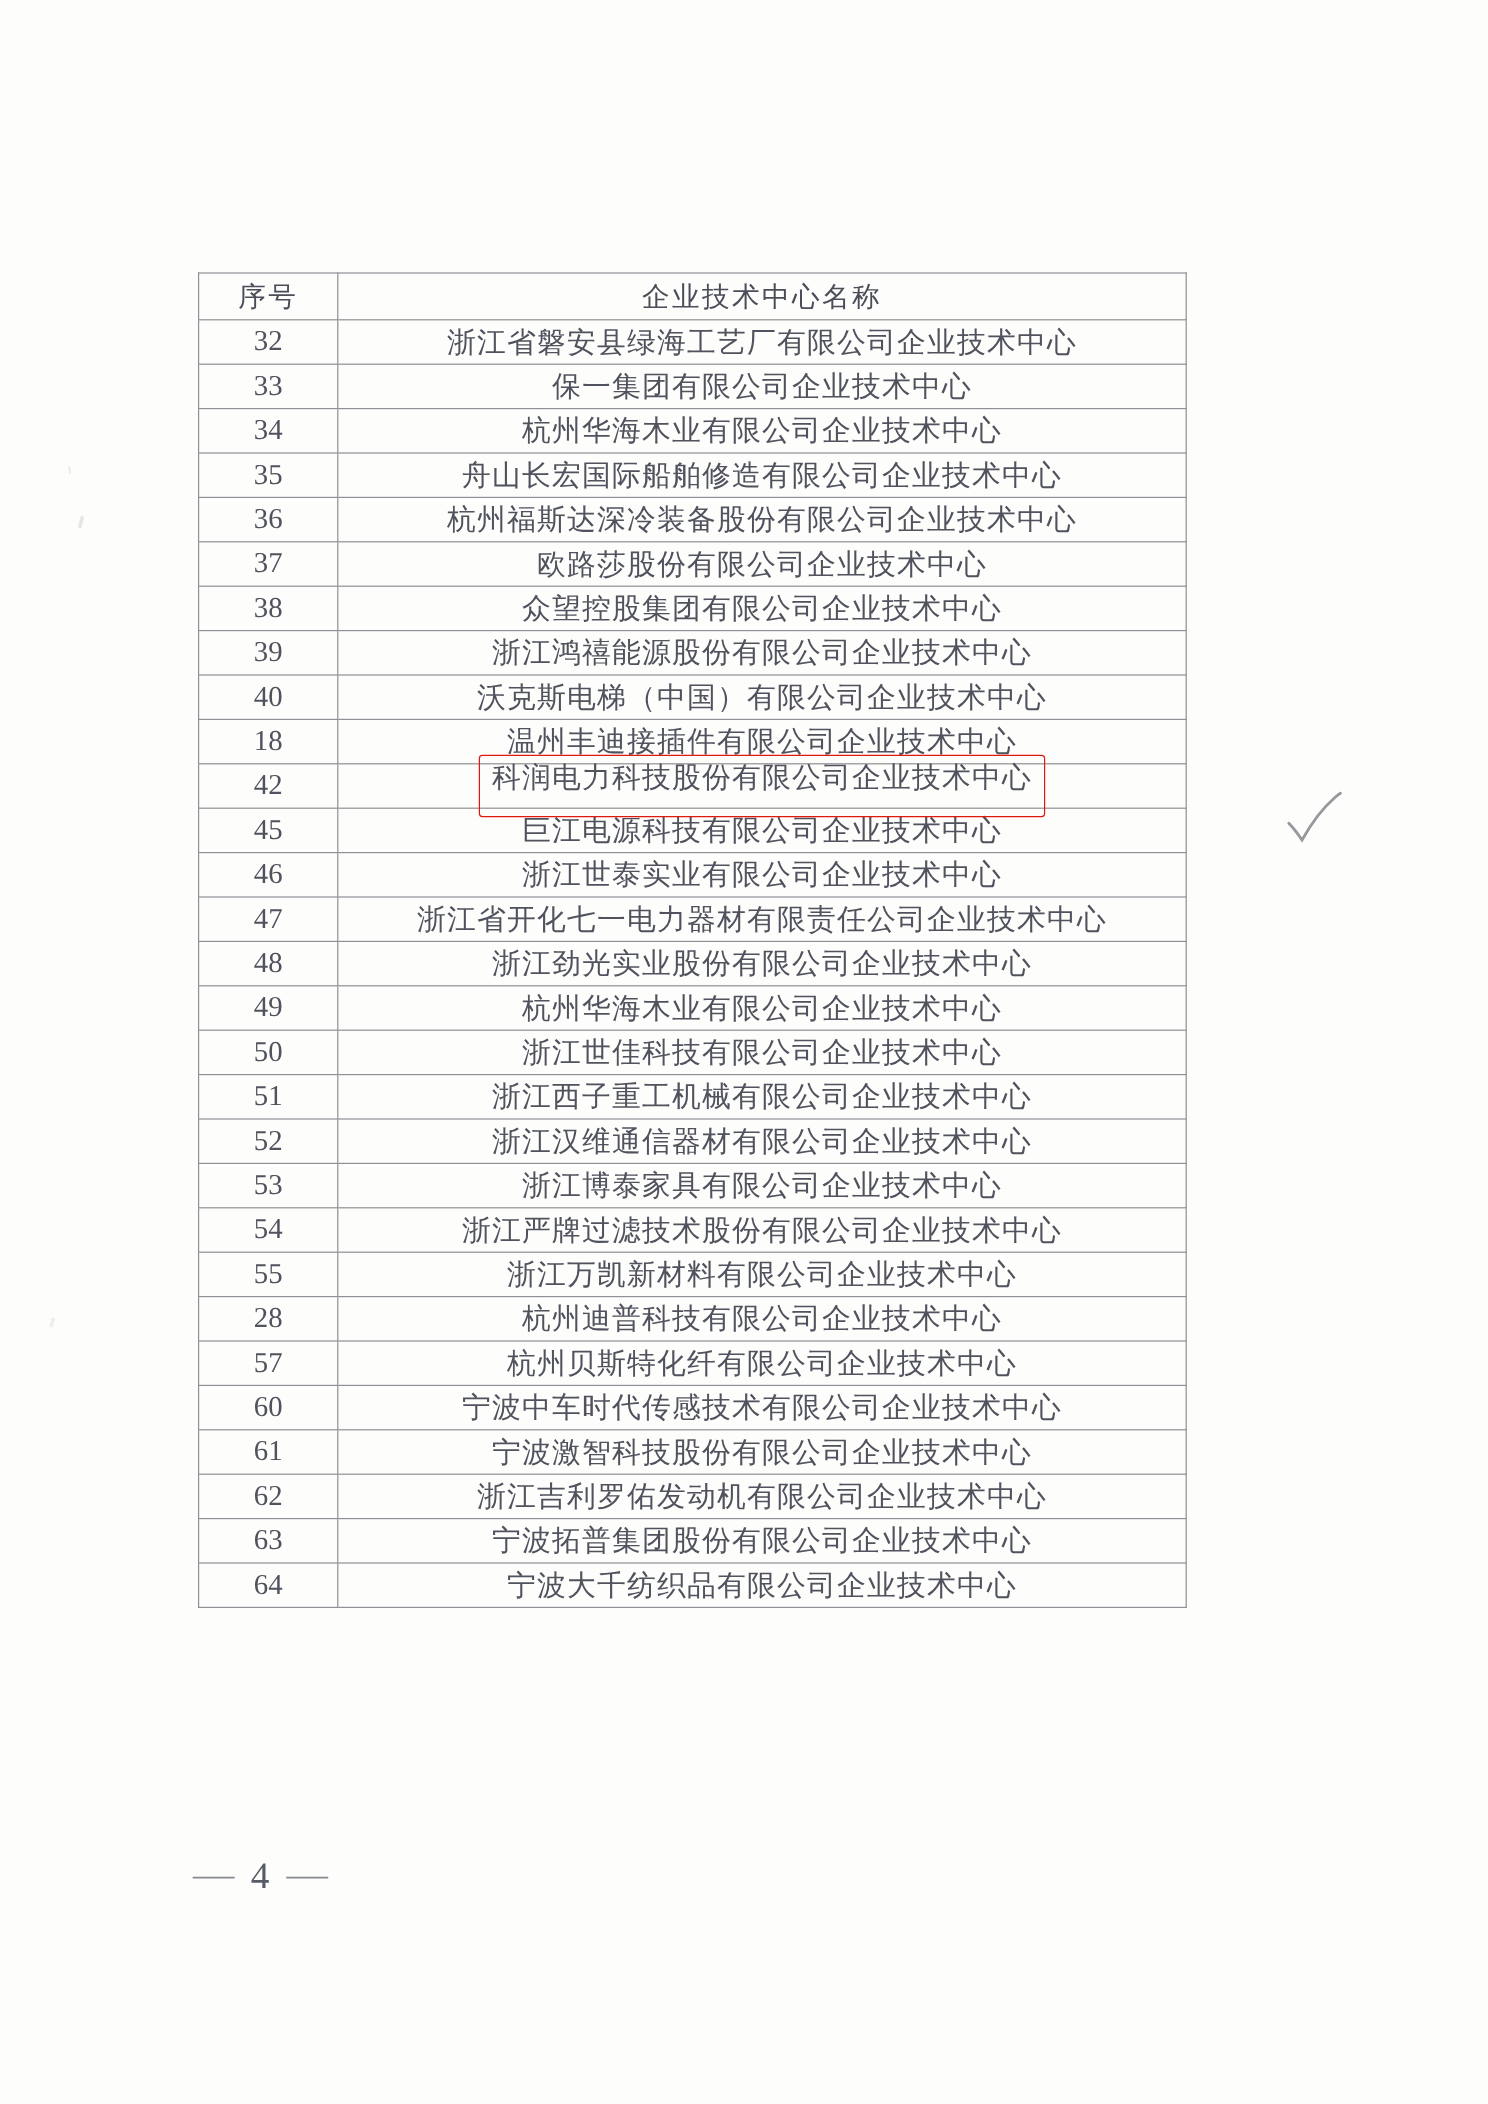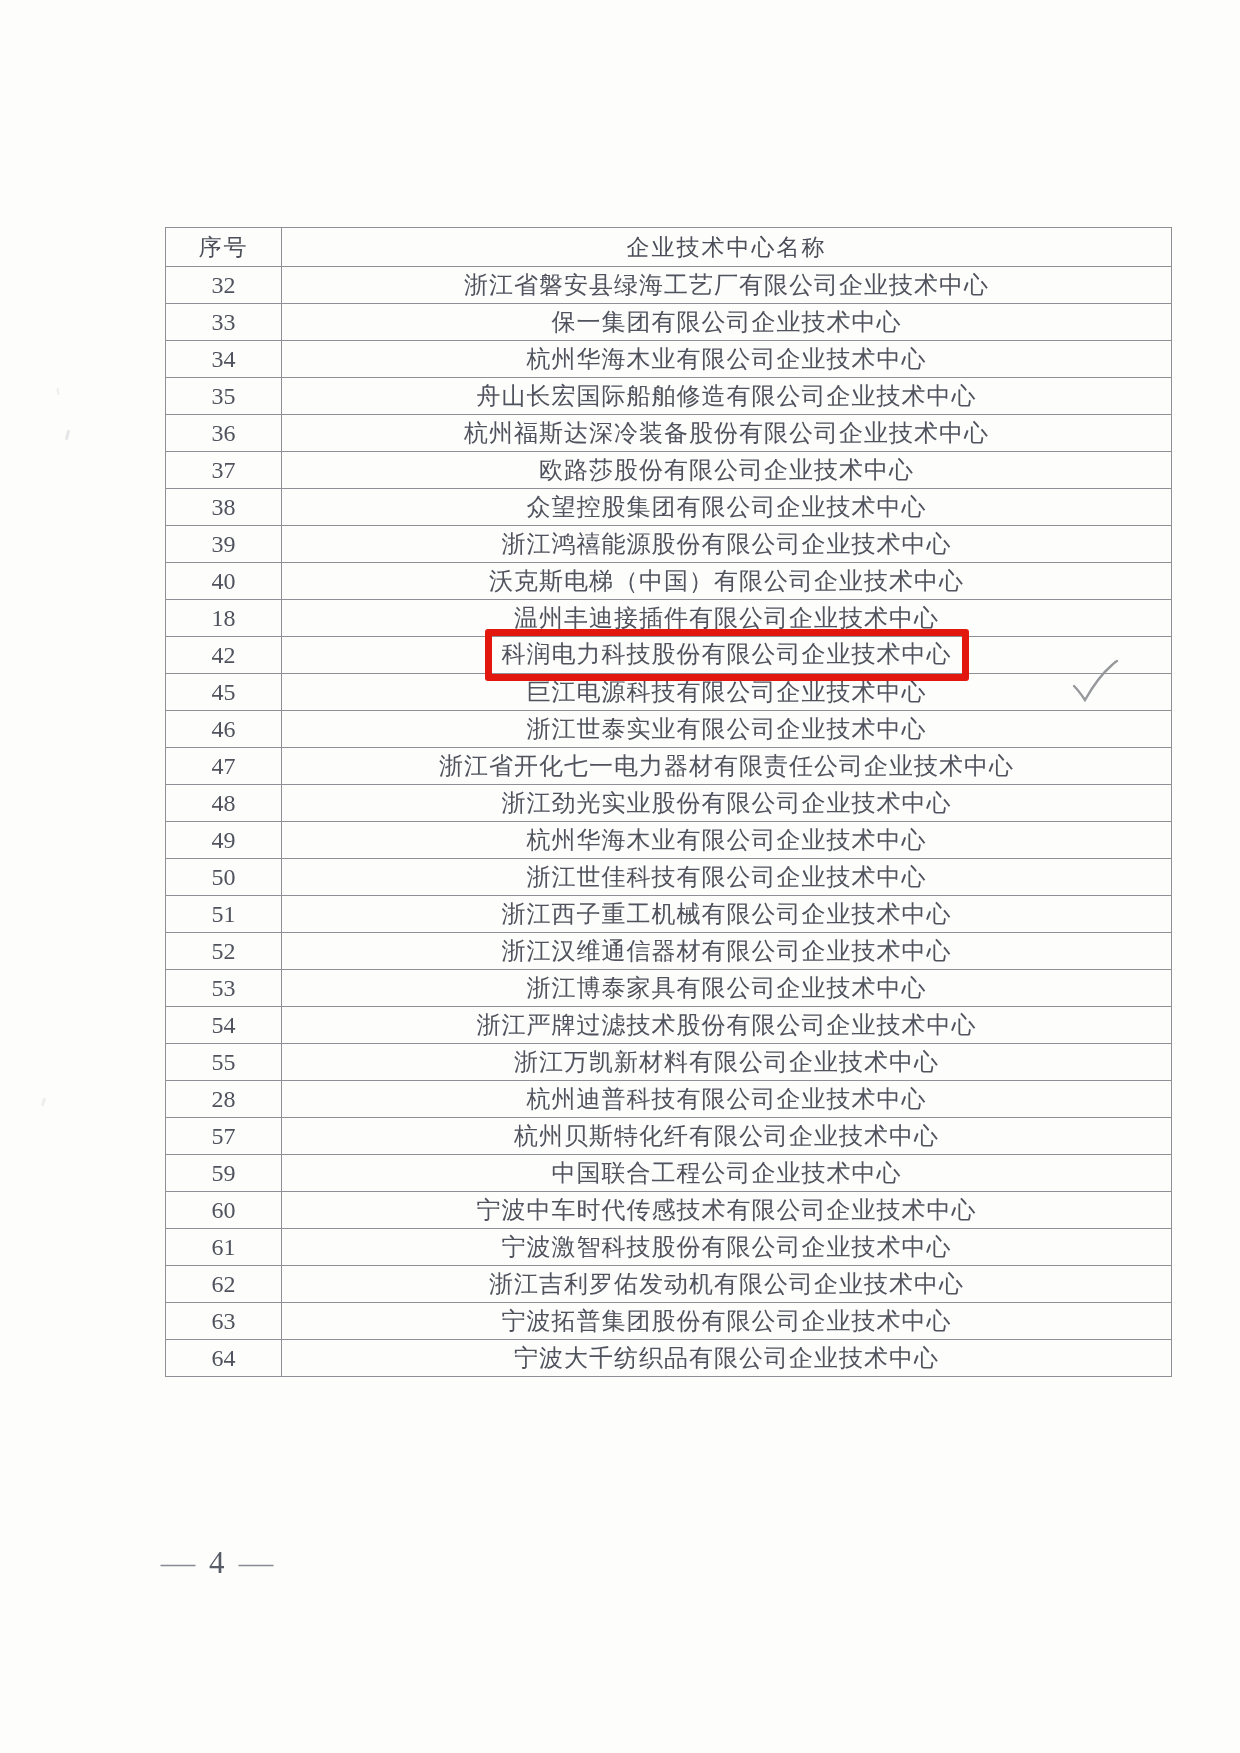--- a/index.html
+++ b/index.html
@@ -17,21 +17,21 @@
   .page {
     position: absolute;
     inset: 0;
     background: #fdfdfc;
   }
   
   table.centers {
     position: absolute;
     left: 165px;
     top: 227px;
-    width: 1007px;
+    width: 824px;
     border-collapse: collapse;
     table-layout: fixed;
     background: transparent;
   }
   table.centers col.idx { width: 116px; }
   table.centers th,
   table.centers td {
     border: 1px solid #8f9095;
     padding: 0;
     text-align: center;
@@ -61,23 +61,23 @@
   .name-text {
     display: inline;
     white-space: nowrap;
   }
   
   td.highlighted .name-text {
     position: absolute;
     left: 50%;
     top: 50%;
     transform: translate(-50%, -50%);
-    border: 7px solid #a3a3a3;
+    border: 1px solid #a3a3a3;
     border-radius: 3px;
-    padding: 2px 10px 4px 10px;
+    padding: 2px 10px 16px 10px;
     z-index: 2;
     background: transparent;
   }
   
   .checkmark {
     position: absolute;
     left: 1062px;
     top: 653px;
     width: 62px;
     height: 56px;
@@ -271,26 +271,20 @@
       <span class="name-text">杭州迪普科技有限公司企业技术中心</span>
     </td>
   </tr>
         <tr>
     <td class="idx-cell">57</td>
     <td class="name-cell">
       <span class="name-text">杭州贝斯特化纤有限公司企业技术中心</span>
     </td>
   </tr>
         <tr>
-    <td class="idx-cell">59</td>
-    <td class="name-cell">
-      <span class="name-text">中国联合工程公司企业技术中心</span>
-    </td>
-  </tr>
-        <tr>
     <td class="idx-cell">60</td>
     <td class="name-cell">
       <span class="name-text">宁波中车时代传感技术有限公司企业技术中心</span>
     </td>
   </tr>
         <tr>
     <td class="idx-cell">61</td>
     <td class="name-cell">
       <span class="name-text">宁波激智科技股份有限公司企业技术中心</span>
     </td>

